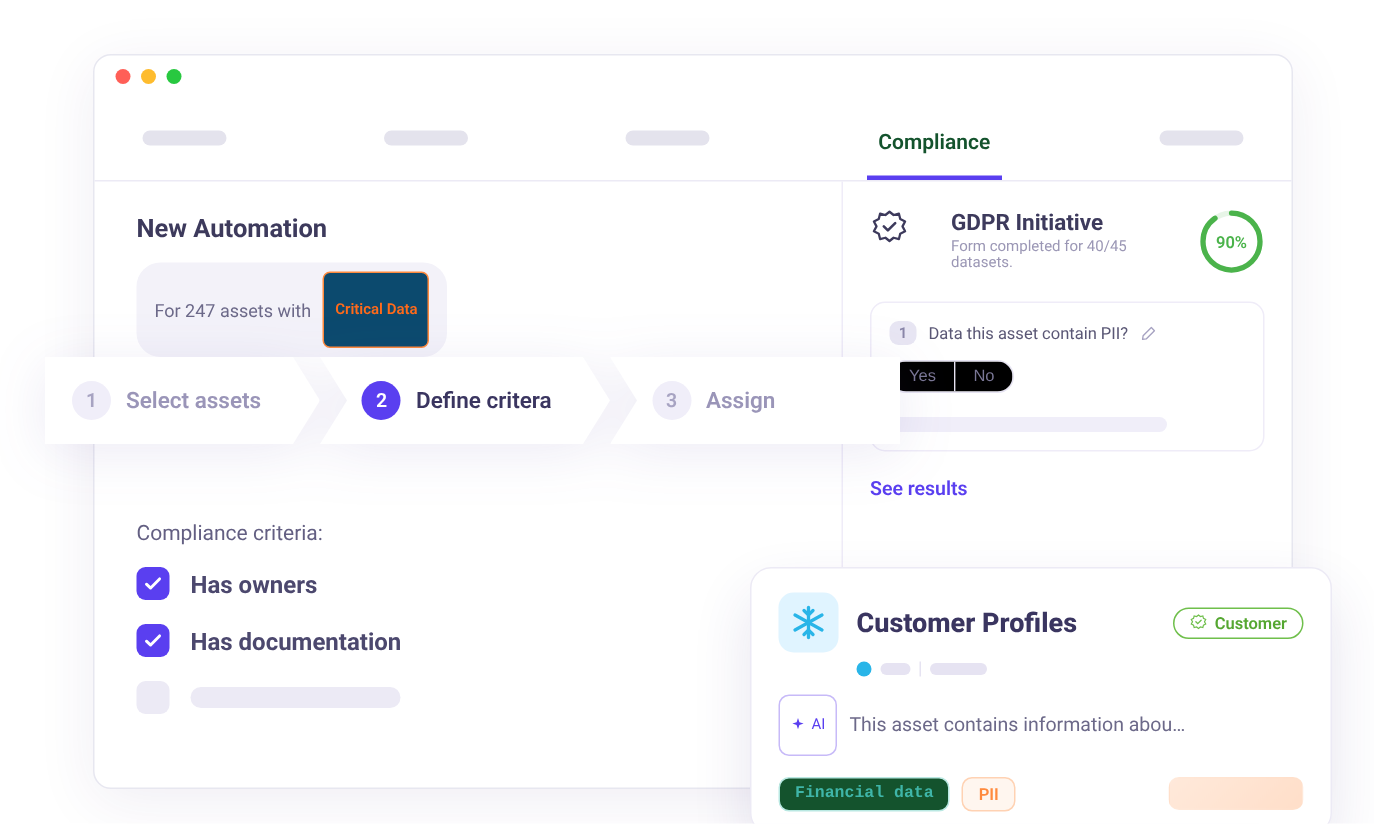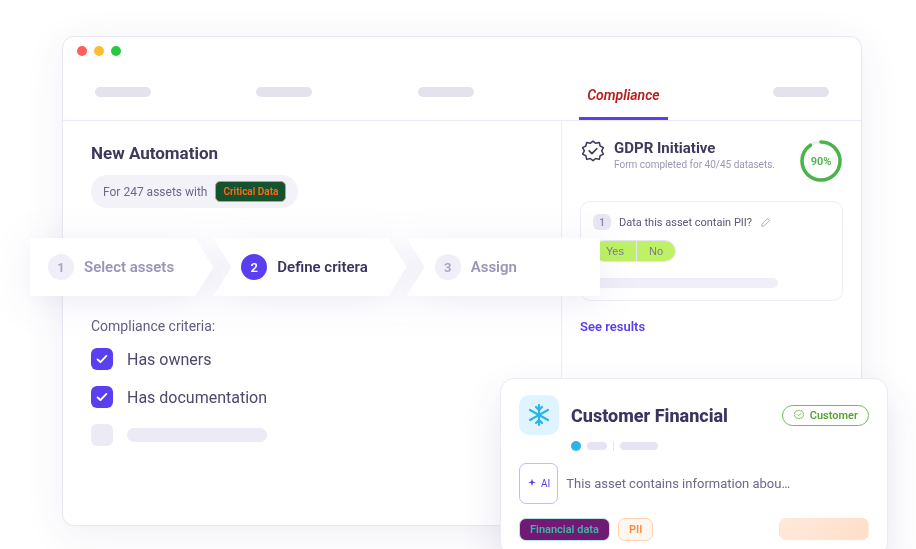--- a/index.html
+++ b/index.html
@@ -40,23 +40,22 @@
   padding: 12px 32px 0 32px;
   border-bottom: 1px solid #eceaf5;
 }
 .tab {
   padding: 10px 8px 14px 8px;
   font-size: 14px;
   font-weight: 600;
   color: #9b97b5;
 }
 .tab.active {
-  color: #b91c1c;
+  color: #14532d;
   border-bottom: 3px solid #5a3ff0;
-  font-style: italic;
 }
 .tab-placeholder {
   width: 56px; height: 10px; background: #e4e3ed; border-radius: 5px;
   margin: 10px 0 18px 0;
 }
 
 .content {
   display: flex;
 }
 .left {
@@ -81,23 +80,23 @@
   gap: 8px;
   background: #f3f2f9;
   border-radius: 16px;
   padding: 6px 12px;
   font-size: 12px;
   color: #6c6989;
 }
 .tag-critical {
   border: 1px solid #ff8a3d;
   color: #ff6a1a;
-  background: #14532d;
+  background: #0c4a6e;
   font-size: 10px;
-  padding: 4px 7px;
+  padding: 19px 7px;
   border-radius: 5px;
   font-weight: 600;
 }
 
 .stepper {
   position: absolute;
   top: 238px;
   left: 30px;
   width: 570px;
   height: 58px;
@@ -139,26 +138,26 @@
   display: flex; align-items: center; gap: 14px;
   margin-bottom: 16px;
 }
 .chk {
   width: 22px; height: 22px; border-radius: 6px;
   background: #5a3ff0;
   display: flex; align-items: center; justify-content: center;
 }
 .chk.empty { background: #eceaf5; }
 .chk svg { width: 14px; height: 14px; }
-.crit-label { font-size: 16px; color: #4c486e; font-weight: 400; }
+.crit-label { font-size: 16px; color: #4c486e; font-weight: 700; }
 .crit-placeholder { width: 140px; height: 14px; background: #eceaf5; border-radius: 7px; }
 
 
 .gdpr-row {
-  display: flex; align-items: flex-start; gap: 8px;
+  display: flex; align-items: flex-start; gap: 28px;
 }
 .badge-ico {
   width: 26px; height: 26px; flex-shrink: 0;
 }
 .gdpr-title { font-size: 15px; font-weight: 700; color: #3d3a5c; }
 .gdpr-sub { font-size: 10px; color: #9b97b5; margin-top: 2px; }
 .progress-ring {
   margin-left: auto;
   width: 44px; height: 44px; position: relative;
 }
@@ -185,21 +184,21 @@
 .edit-ico { width: 11px; height: 11px; color: #a7a3c2; }
 
 .seg {
   display: inline-flex;
   margin-top: 10px;
   border: 1px solid #e6e3f2;
   border-radius: 14px;
   overflow: hidden;
 }
 .seg button {
-  border: none; background: #bef264; padding: 4px 12px;
+  border: none; background: #000000; padding: 4px 12px;
   font-size: 11px; color: #7a7796; cursor: pointer;
 }
 .seg button:first-child { border-right: 1px solid #e6e3f2; }
 
 .skel-line {
   height: 10px; background: #f0eef9; border-radius: 5px;
   margin-top: 16px;
 }
 .see-results {
   margin-top: 18px;
@@ -258,21 +257,21 @@
 .ai-text { font-size: 13px; color: #6c6989; white-space: nowrap; overflow: hidden; text-overflow: ellipsis; }
 
 .tag-row {
   display: flex; gap: 8px; margin-top: 14px;
 }
 .pill {
   border-radius: 7px; padding: 4px 10px;
   font-size: 11px; font-weight: 600;
   border: 1px solid;
 }
-.pill.teal { color: #3fb5a8; border-color: #b9e8e2; background: #701a75; }
+.pill.teal { color: #3fb5a8; border-color: #b9e8e2; background: #14532d; font-family: Liberation Mono, monospace; }
 .pill.orange { color: #ff8a3d; border-color: #ffd2b3; background: #fff6ef; }
 .pill.filled-orange {
   color: #ff6a1a; border-color: transparent;
   background: linear-gradient(135deg, #ffd8bd, #ffc49d);
   opacity: 0.55;
 }
 </style>
 </head>
 <body>
 
@@ -387,21 +386,21 @@
         <g stroke="#29b5e8" stroke-width="2.2" stroke-linecap="round">
           <line x1="12" y1="2" x2="12" y2="22"></line>
           <line x1="3" y1="7" x2="21" y2="17"></line>
           <line x1="3" y1="17" x2="21" y2="7"></line>
           <polyline points="9,4 12,7 15,4" fill="none"></polyline>
           <polyline points="9,20 12,17 15,20" fill="none"></polyline>
         </g>
       </svg>
     </div>
     <div>
-      <div class="popup-title">Customer Financial</div>
+      <div class="popup-title">Customer Profiles</div>
     </div>
     <div class="verified-pill">
       <svg width="12" height="12" viewBox="0 0 24 24">
           <path d="M12 2 L14.5 4 L17.8 3.2 L18.6 6.5 L21.6 8 L20 11 L21.6 14 L18.6 15.5 L17.8 18.8 L14.5 18 L12 20 L9.5 18 L6.2 18.8 L5.4 15.5 L2.4 14 L4 11 L2.4 8 L5.4 6.5 L6.2 3.2 L9.5 4 Z" fill="none" stroke="#6fbf4b" stroke-width="1.6"></path>
           <path d="M8.5 11 L11 13.5 L15.5 9" fill="none" stroke="#6fbf4b" stroke-width="1.8" stroke-linecap="round"></path>
         </svg>
       <span>Customer</span>
     </div>
   </div>
   <div class="meta-row">

